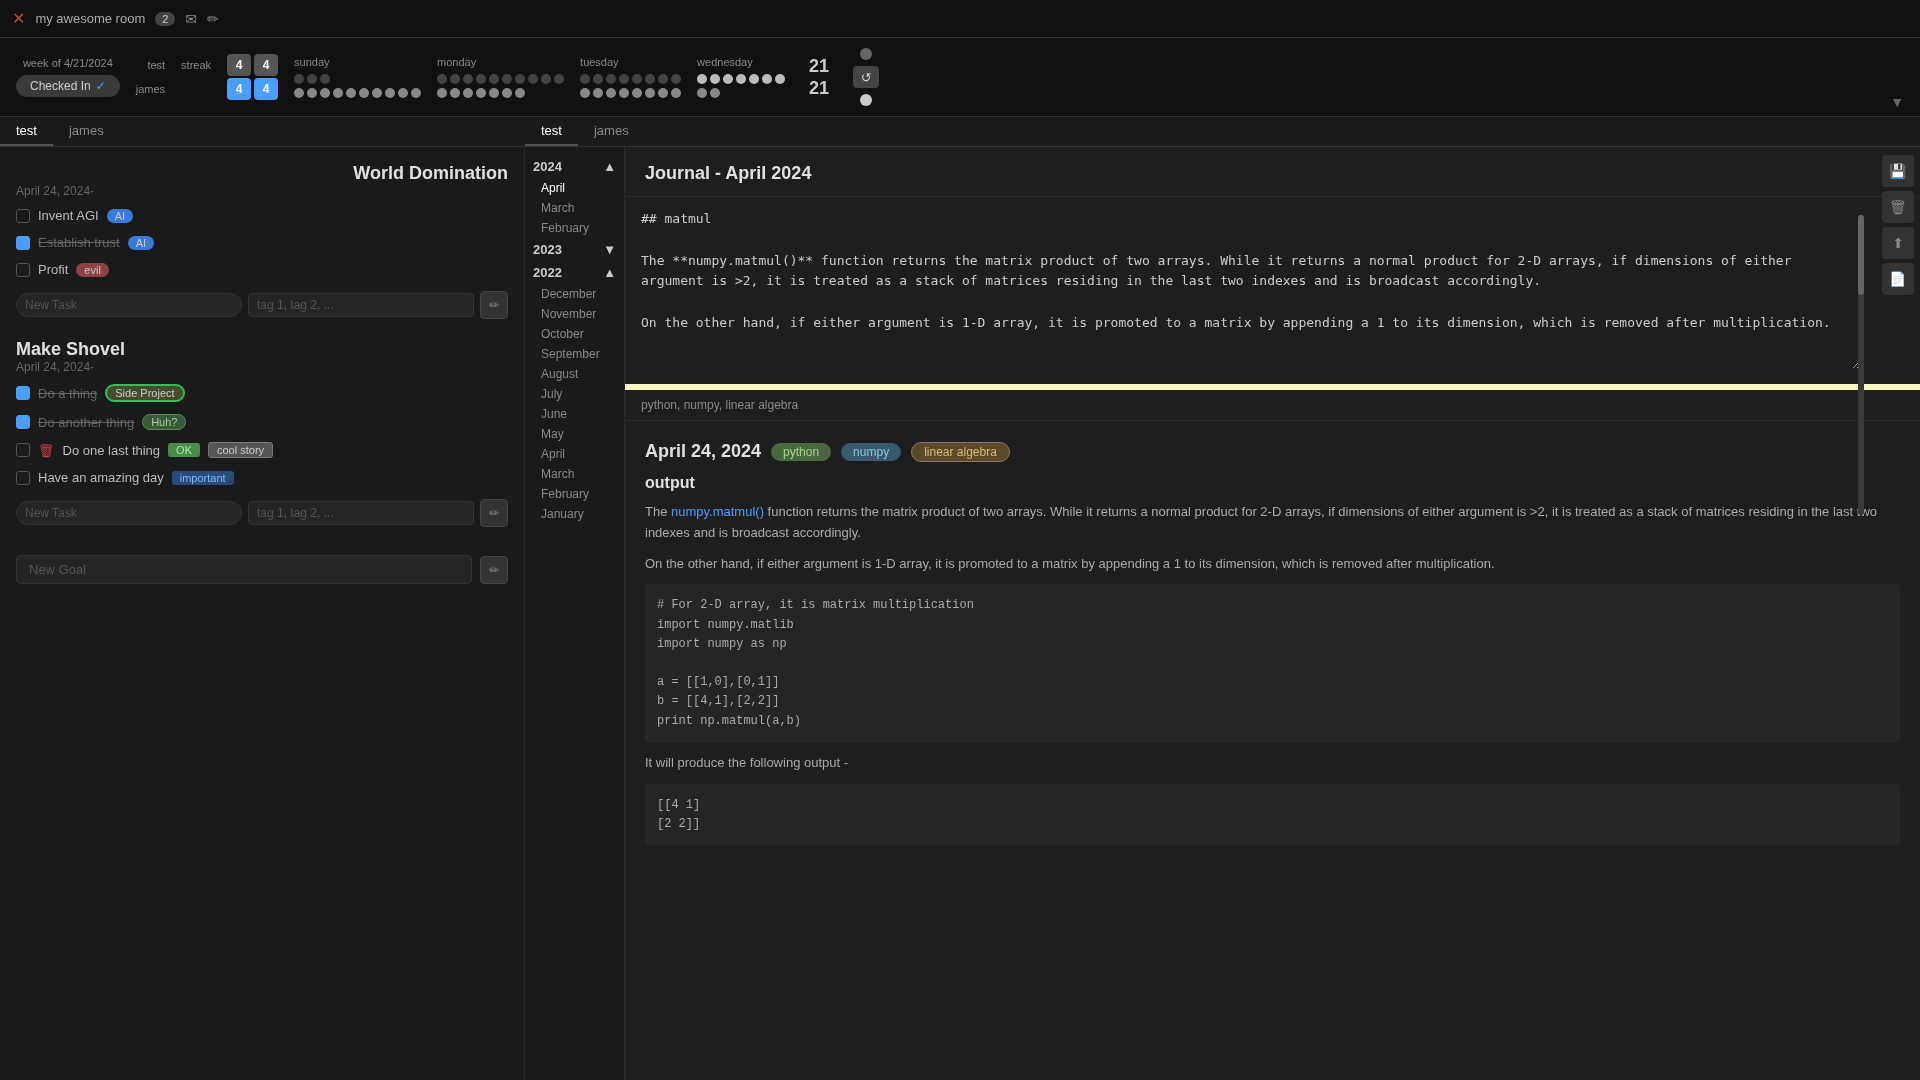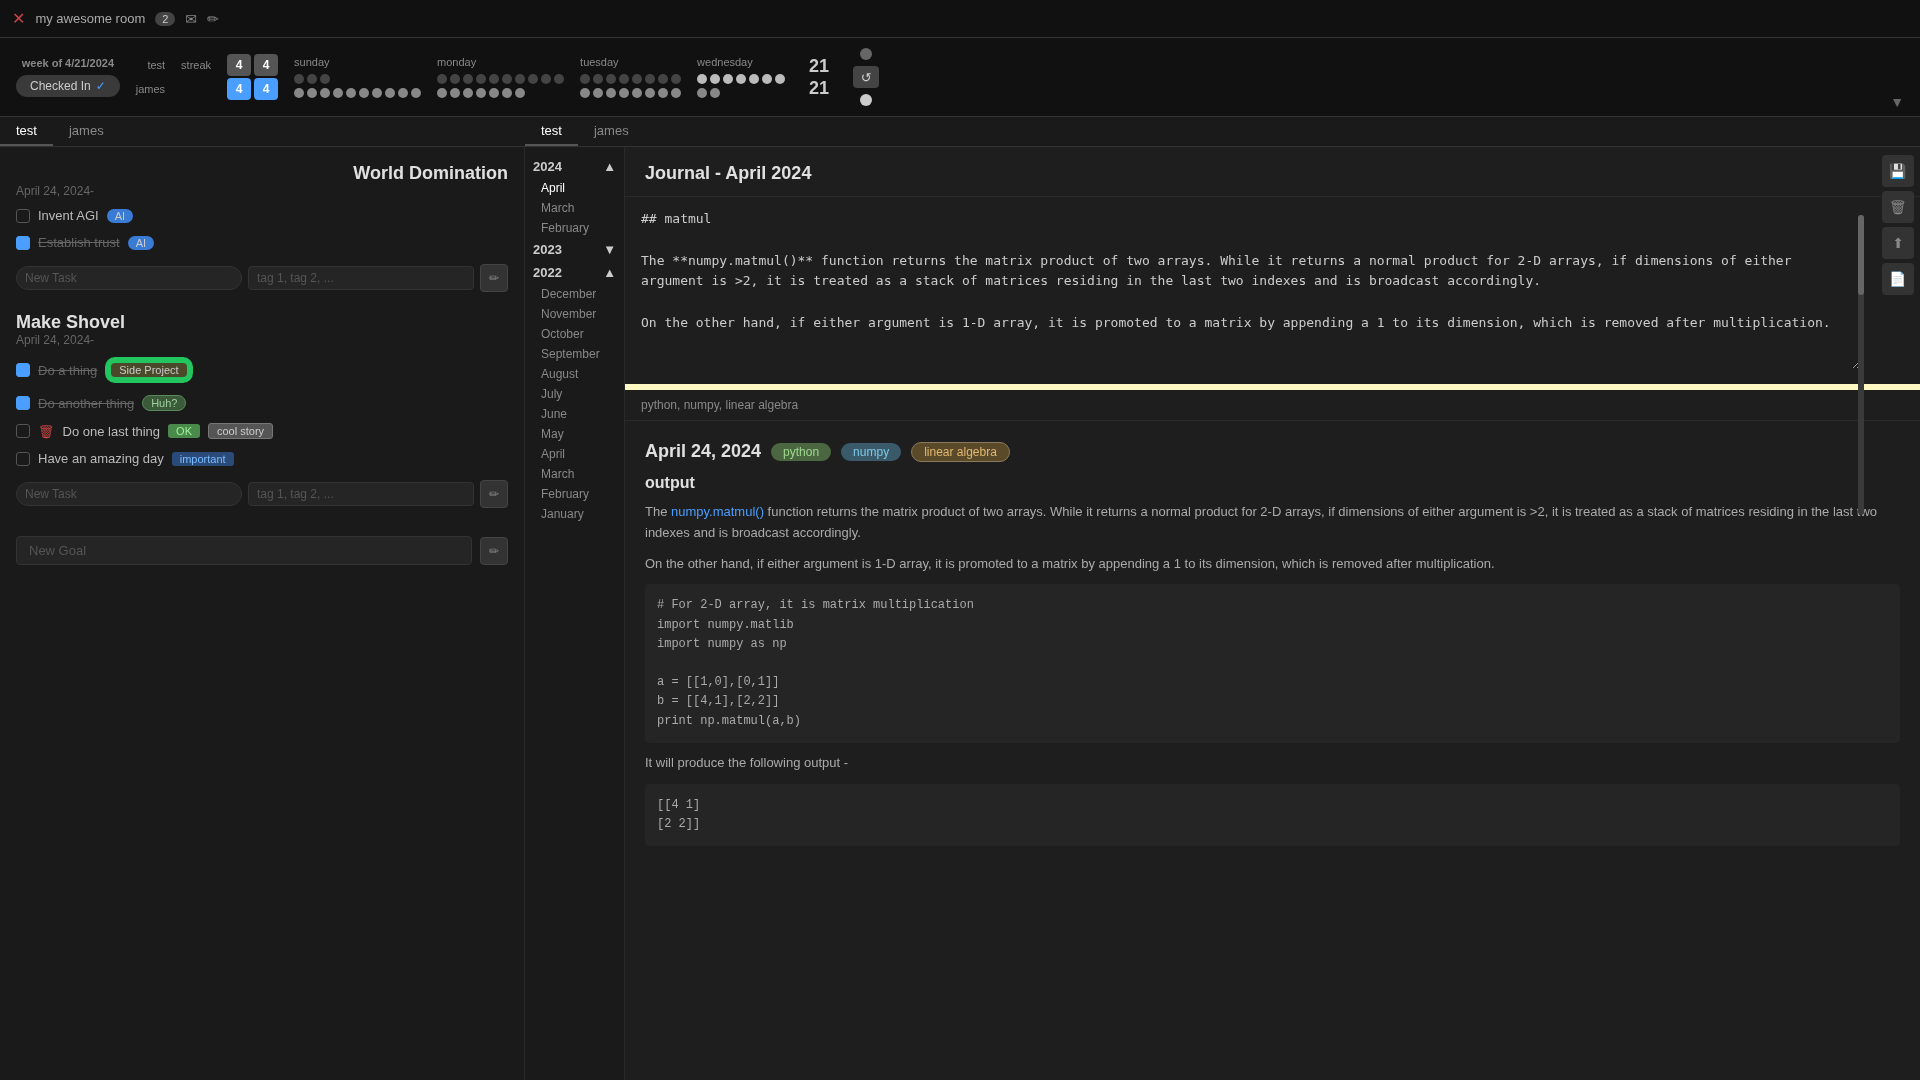--- a/index.html
+++ b/index.html
@@ -27,21 +27,21 @@
     .goal-section { display: flex; flex-direction: column; gap: 8px; }
     .task-item { display: flex; align-items: center; gap: 8px; padding: 2px 0; }
     .task-checkbox { width: 14px; height: 14px; border: 1px solid #555; border-radius: 3px; cursor: pointer; background: transparent; flex-shrink: 0; appearance: none; -webkit-appearance: none; }
     .task-checkbox:checked { background: #555; }
     .task-checkbox.checked-blue { background: #4a9eff; border-color: #4a9eff; }
     .task-label { color: #bbb; font-size: 13px; }
     .task-label.strikethrough { text-decoration: line-through; color: #666; }
     .task-tag { border-radius: 10px; padding: 1px 8px; font-size: 11px; color: #ccc; }
     .tag-ai { background: #3a7bd5; }
     .tag-evil { background: #8b4444; }
-    .tag-side-project { background: #4a4a2a; color: #ccc; border: 6px solid #22c55e; }
+    .tag-side-project { background: #4a4a2a; color: #ccc; border: 2px solid #22c55e; }
     .tag-huh { background: #3a5a3a; color: #9ecf9e; border: 1px solid #5a8a5a; }
     .tag-ok { background: #4a8a4a; color: #9ef09e; border-radius: 3px; }
     .tag-cool-story { background: #555; color: #ccc; border: 1px solid #777; border-radius: 3px; }
     .tag-important { background: #2a4a7a; color: #7abcff; border-radius: 3px; }
     .new-task-row { display: flex; align-items: center; gap: 6px; margin-top: 4px; }
     .new-task-input { background: #252525; border: 1px solid #333; border-radius: 12px; padding: 4px 8px; color: #aaa; font-size: 12px; flex: 1; }
     .new-task-input::placeholder { color: #555; }
     .tag-input { background: #252525; border: 1px solid #333; border-radius: 4px; padding: 4px 8px; color: #aaa; font-size: 12px; flex: 1; }
     .tag-input::placeholder { color: #555; }
     .edit-btn { background: #333; border: 1px solid #444; border-radius: 4px; width: 28px; height: 28px; display: flex; align-items: center; justify-content: center; cursor: pointer; color: #888; font-size: 12px; }
@@ -85,21 +85,21 @@
 <div class="topbar">
   <span style="color:#cc4444;font-size:16px;cursor:pointer;">✕</span>
   <span style="color:#aaa;font-size:13px;">my awesome room</span>
   <span style="background:#444;color:#ccc;border-radius:10px;padding:1px 7px;font-size:11px;">2</span>
   <span style="color:#888;font-size:14px;cursor:pointer;">✉</span>
   <span style="color:#888;font-size:14px;cursor:pointer;">✏</span>
 </div>
 
 <div style="background:#111;border-bottom:1px solid #333;padding:10px 16px;display:flex;align-items:center;gap:16px;position:relative;">
   <div style="display:flex;flex-direction:column;align-items:center;gap:6px;">
-    <span style="color:#888;font-size:11px;font-weight:bold;">week of 4/21/2024</span>
+    <span style="color:#888;font-size:11px;">week of 4/21/2024</span>
     <button style="background:#3a3a3a;color:#ccc;border:none;border-radius:16px;padding:4px 14px;font-size:12px;cursor:pointer;display:flex;align-items:center;gap:5px;">
       <span>Checked In</span>
       <span style="color:#4a9eff;">✓</span>
     </button>
   </div>
 
   <div style="display:flex;flex-direction:column;gap:2px;align-items:flex-end;">
     <span style="color:#888;font-size:11px;height:22px;display:flex;align-items:center;">test</span>
     <span style="color:#888;font-size:11px;height:22px;display:flex;align-items:center;">james</span>
   </div>
@@ -247,20 +247,25 @@
         <span class="task-label">Invent AGI</span>
         <span class="task-tag tag-ai">AI</span>
       </div>
 
       <div class="task-item">
         <input type="checkbox" class="task-checkbox checked-blue" checked="" style="">
         <span class="task-label strikethrough">Establish trust</span>
         <span class="task-tag tag-ai">AI</span>
       </div>
 
+      <div class="task-item">
+        <input type="checkbox" class="task-checkbox" style="">
+        <span class="task-label">Profit</span>
+        <span class="task-tag tag-evil">evil</span>
+      </div>
 
       <div class="new-task-row">
         <input type="text" class="new-task-input" placeholder="New Task" style="">
         <input type="text" class="tag-input" placeholder="tag 1, tag 2, ..." style="">
         <button class="edit-btn">✏</button>
       </div>
     </div>
 
     <div class="goal-section">
       <div>

